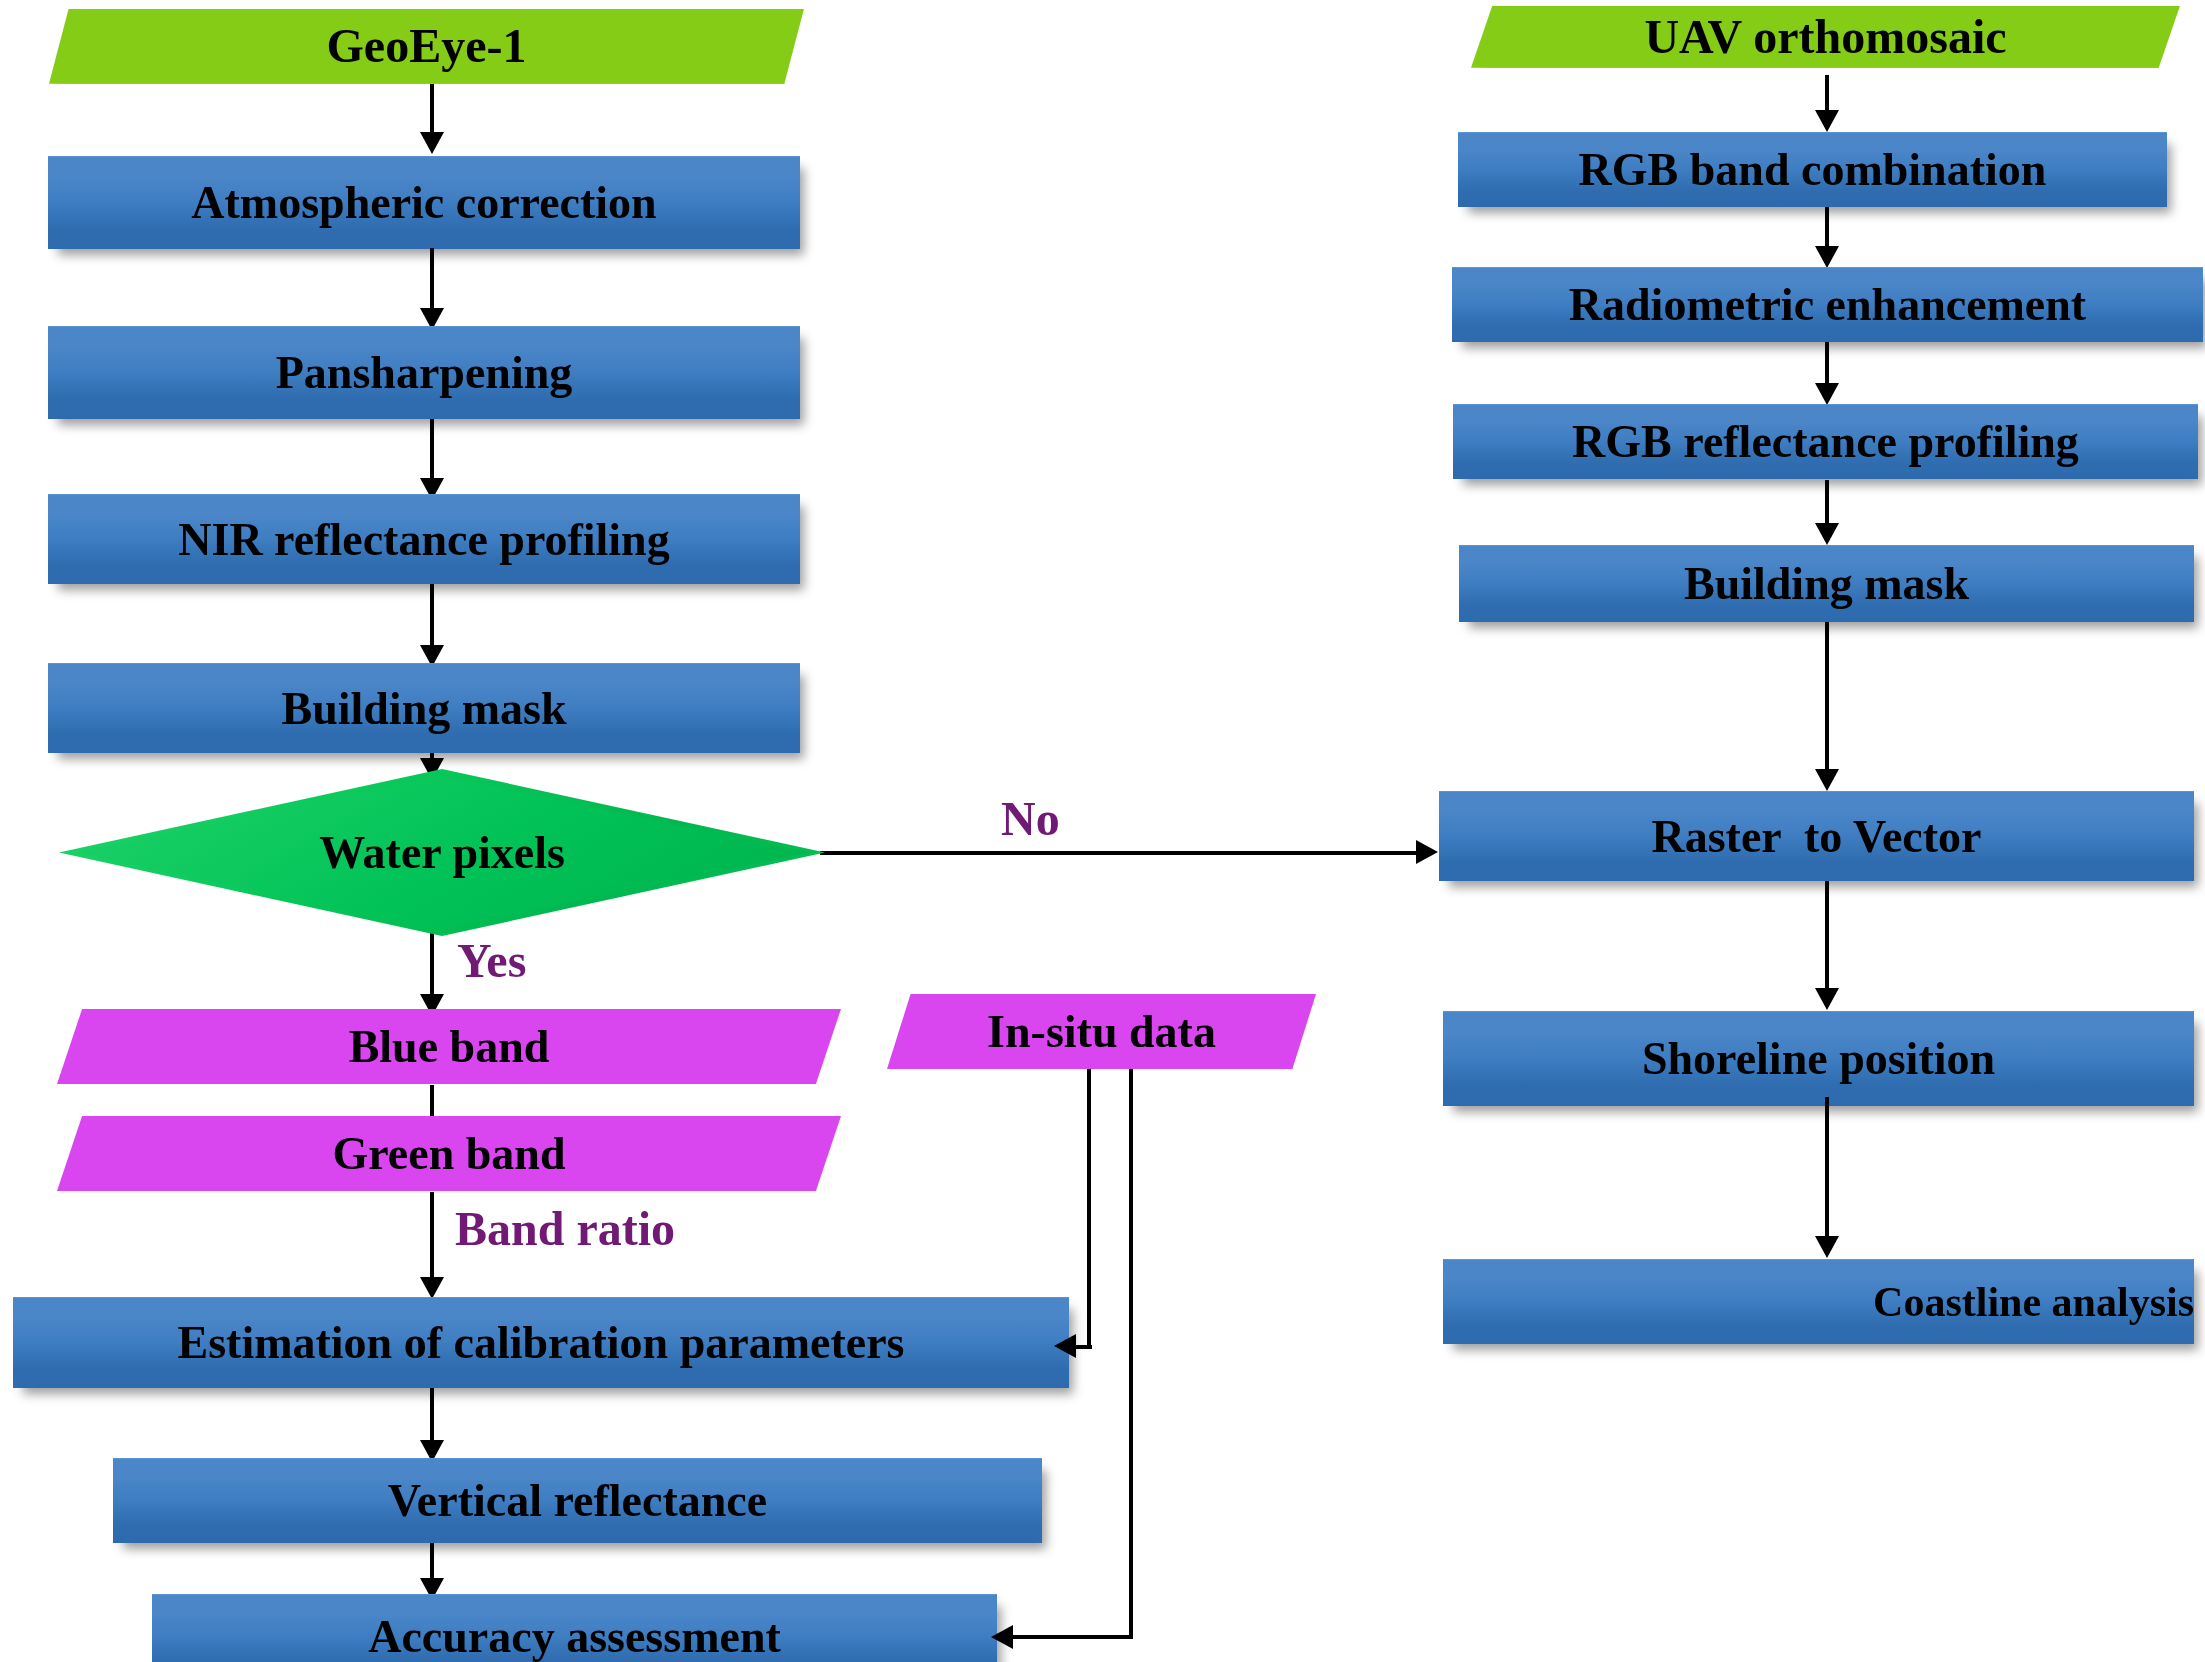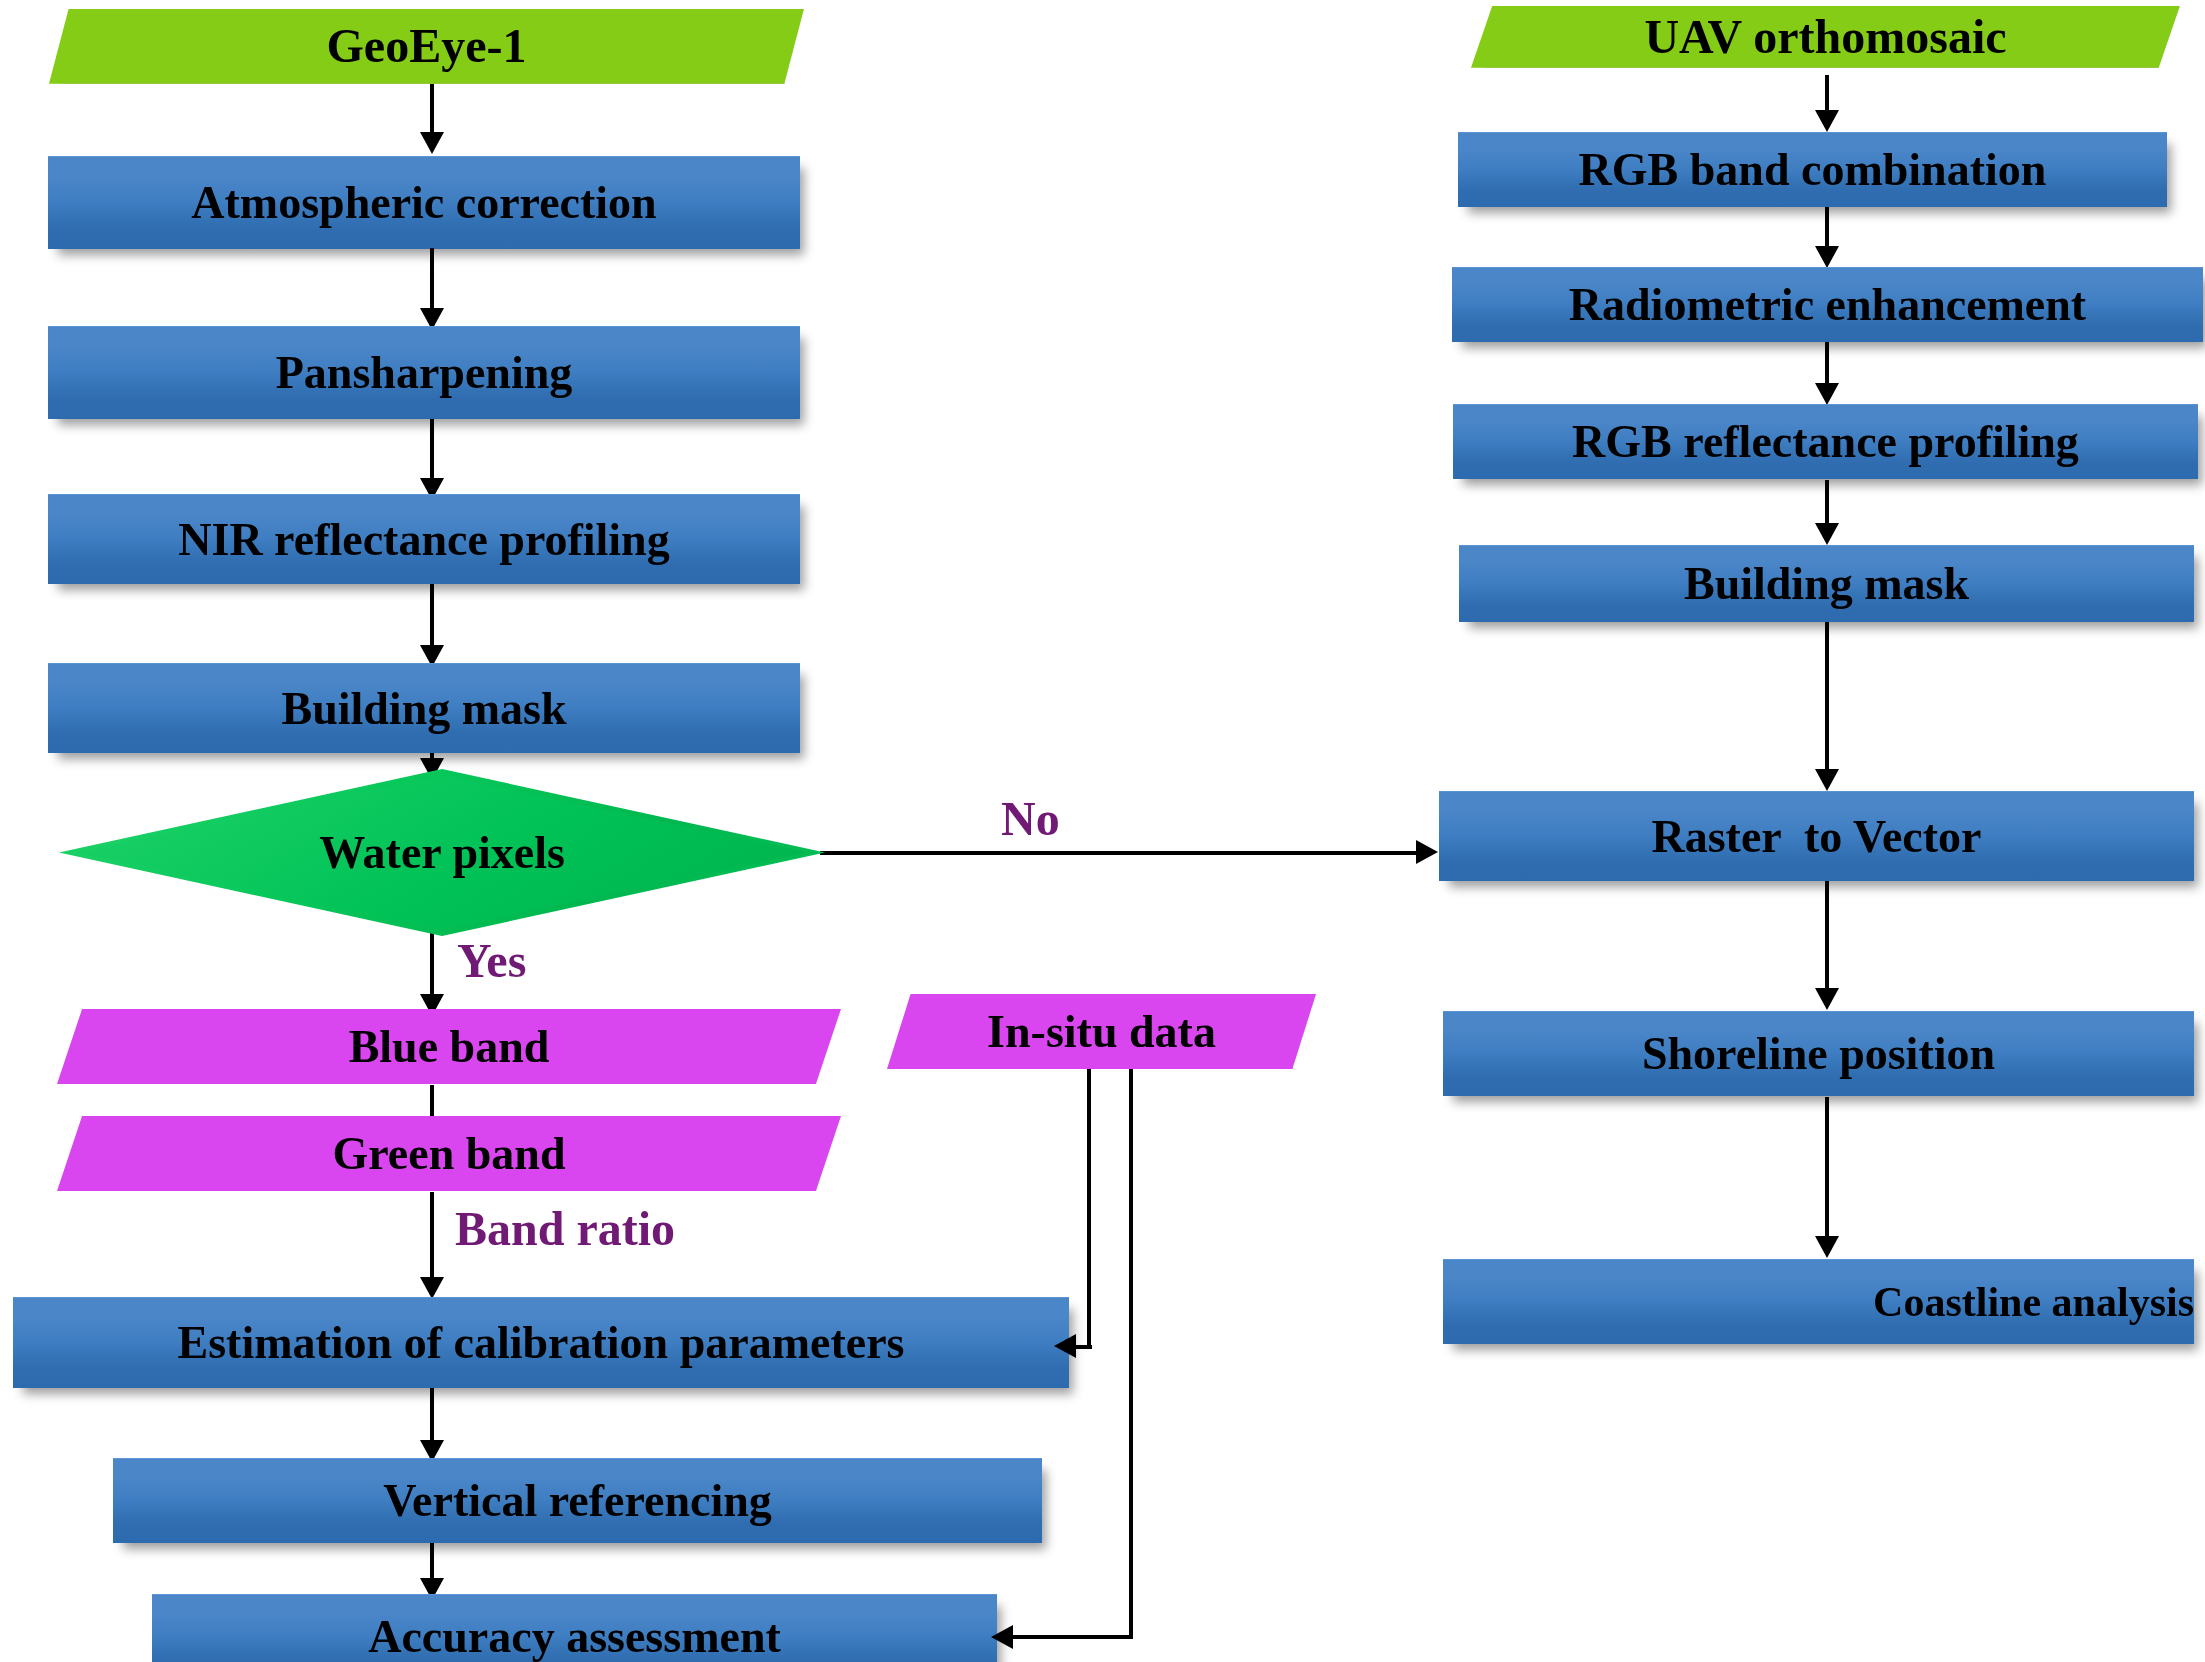--- a/index.html
+++ b/index.html
@@ -188,21 +188,21 @@
   <div class="edge-label" style="left:455px; top:1201px; font-size:48px;">Band ratio</div>
 
   <div class="node proc" style="left:13px; top:1297px; width:1056px; height:91px; font-size:46px;">
     <span class="lbl">Estimation of calibration parameters</span>
   </div>
 
   <div class="vline" style="left:430px; top:1388px; height:57px;"></div>
   <div class="arrow-down" style="left:420px; top:1440px;"></div>
 
   <div class="node proc" style="left:113px; top:1458px; width:929px; height:85px; font-size:46px;">
-    <span class="lbl">Vertical referencing</span>
+    <span class="lbl">Vertical reflectance</span>
   </div>
 
   <div class="vline" style="left:430px; top:1543px; height:41px;"></div>
   <div class="arrow-down" style="left:420px; top:1578px;"></div>
 
   <div class="node proc" style="left:152px; top:1594px; width:845px; height:85px; font-size:46px;">
     <span class="lbl">Accuracy assessment</span>
   </div>
 
   <div class="node data-orange" style="left:887px; top:994px; width:429px; height:75px;
@@ -256,21 +256,21 @@
   <div class="vline" style="left:1825px; top:622px; height:154px;"></div>
   <div class="arrow-down" style="left:1815px; top:769px;"></div>
 
   <div class="node proc" style="left:1439px; top:791px; width:755px; height:90px; font-size:46px;">
     <span class="lbl">Raster  to Vector</span>
   </div>
 
   <div class="vline" style="left:1825px; top:881px; height:113px;"></div>
   <div class="arrow-down" style="left:1815px; top:988px;"></div>
 
-  <div class="node proc" style="left:1443px; top:1011px; width:751px; height:85px; font-size:46px;">
+  <div class="node proc" style="left:1443px; top:1011px; width:751px; height:95px; font-size:46px;">
     <span class="lbl">Shoreline position</span>
   </div>
 
   <div class="vline" style="left:1825px; top:1097px; height:145px;"></div>
   <div class="arrow-down" style="left:1815px; top:1236px;"></div>
 
   <div class="node proc" style="left:1443px; top:1259px; width:751px; height:85px; font-size:42px;justify-content:flex-end;">
     <span class="lbl">Coastline analysis</span>
   </div>
 

